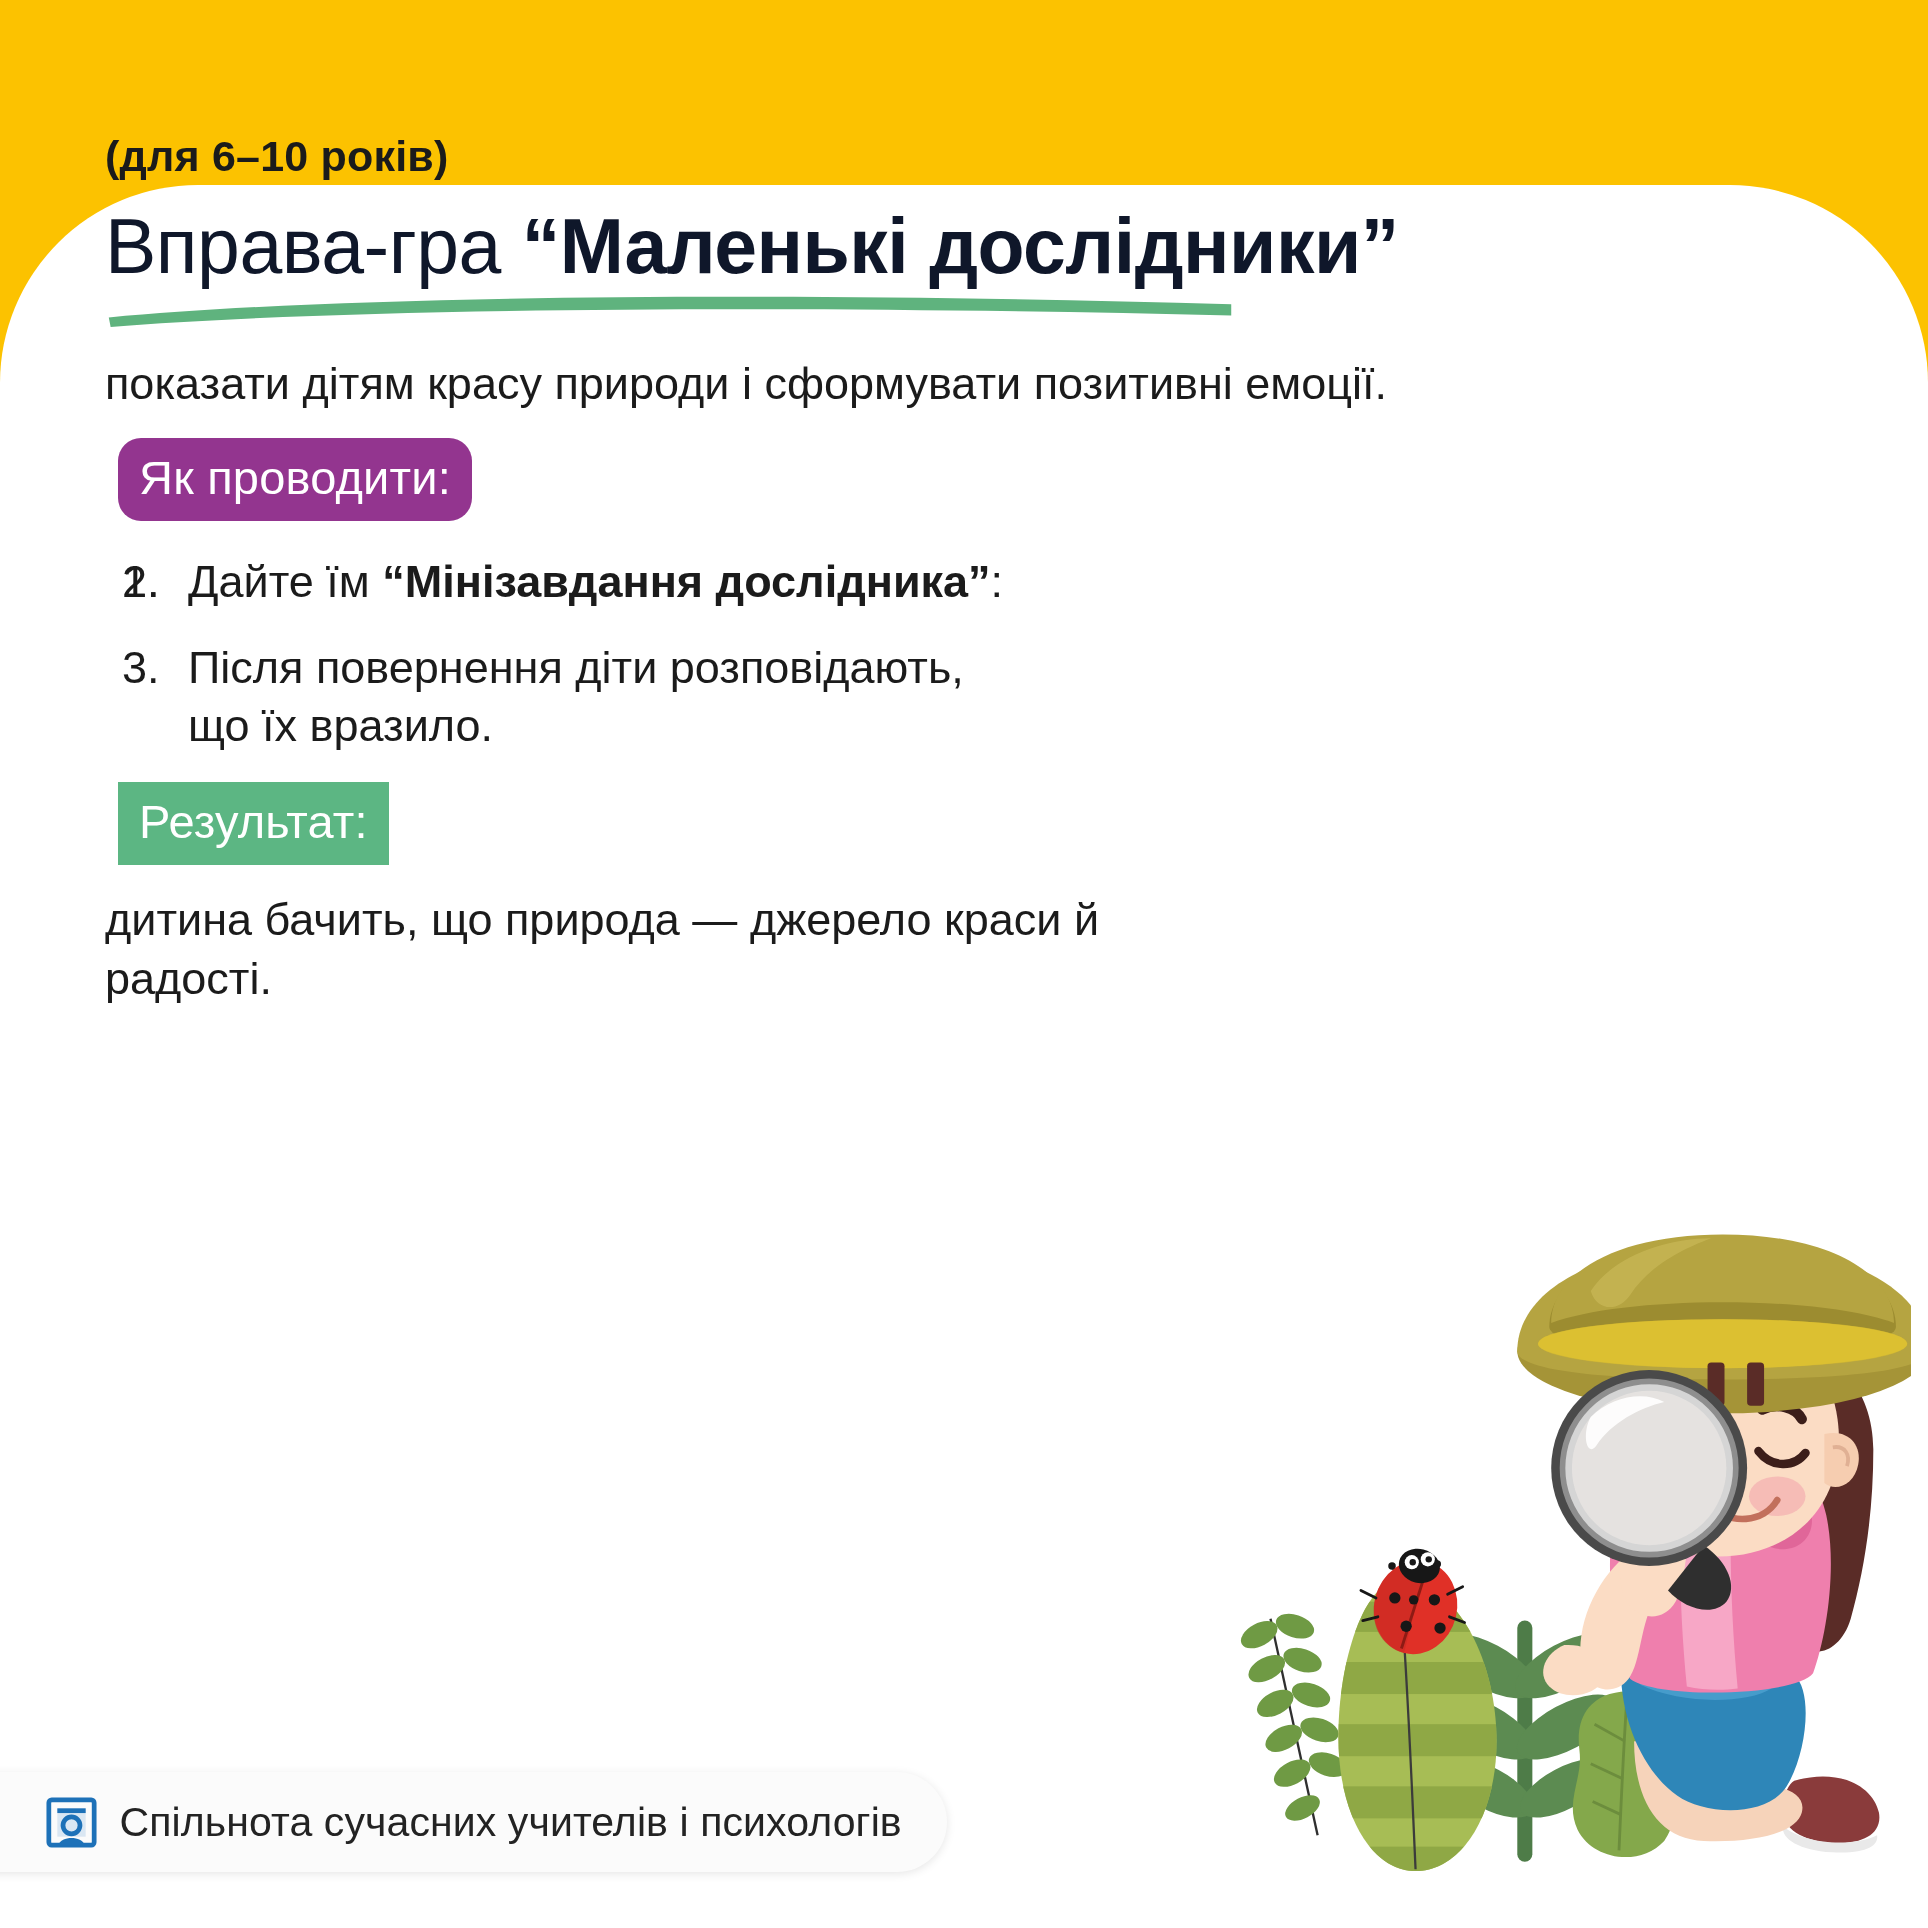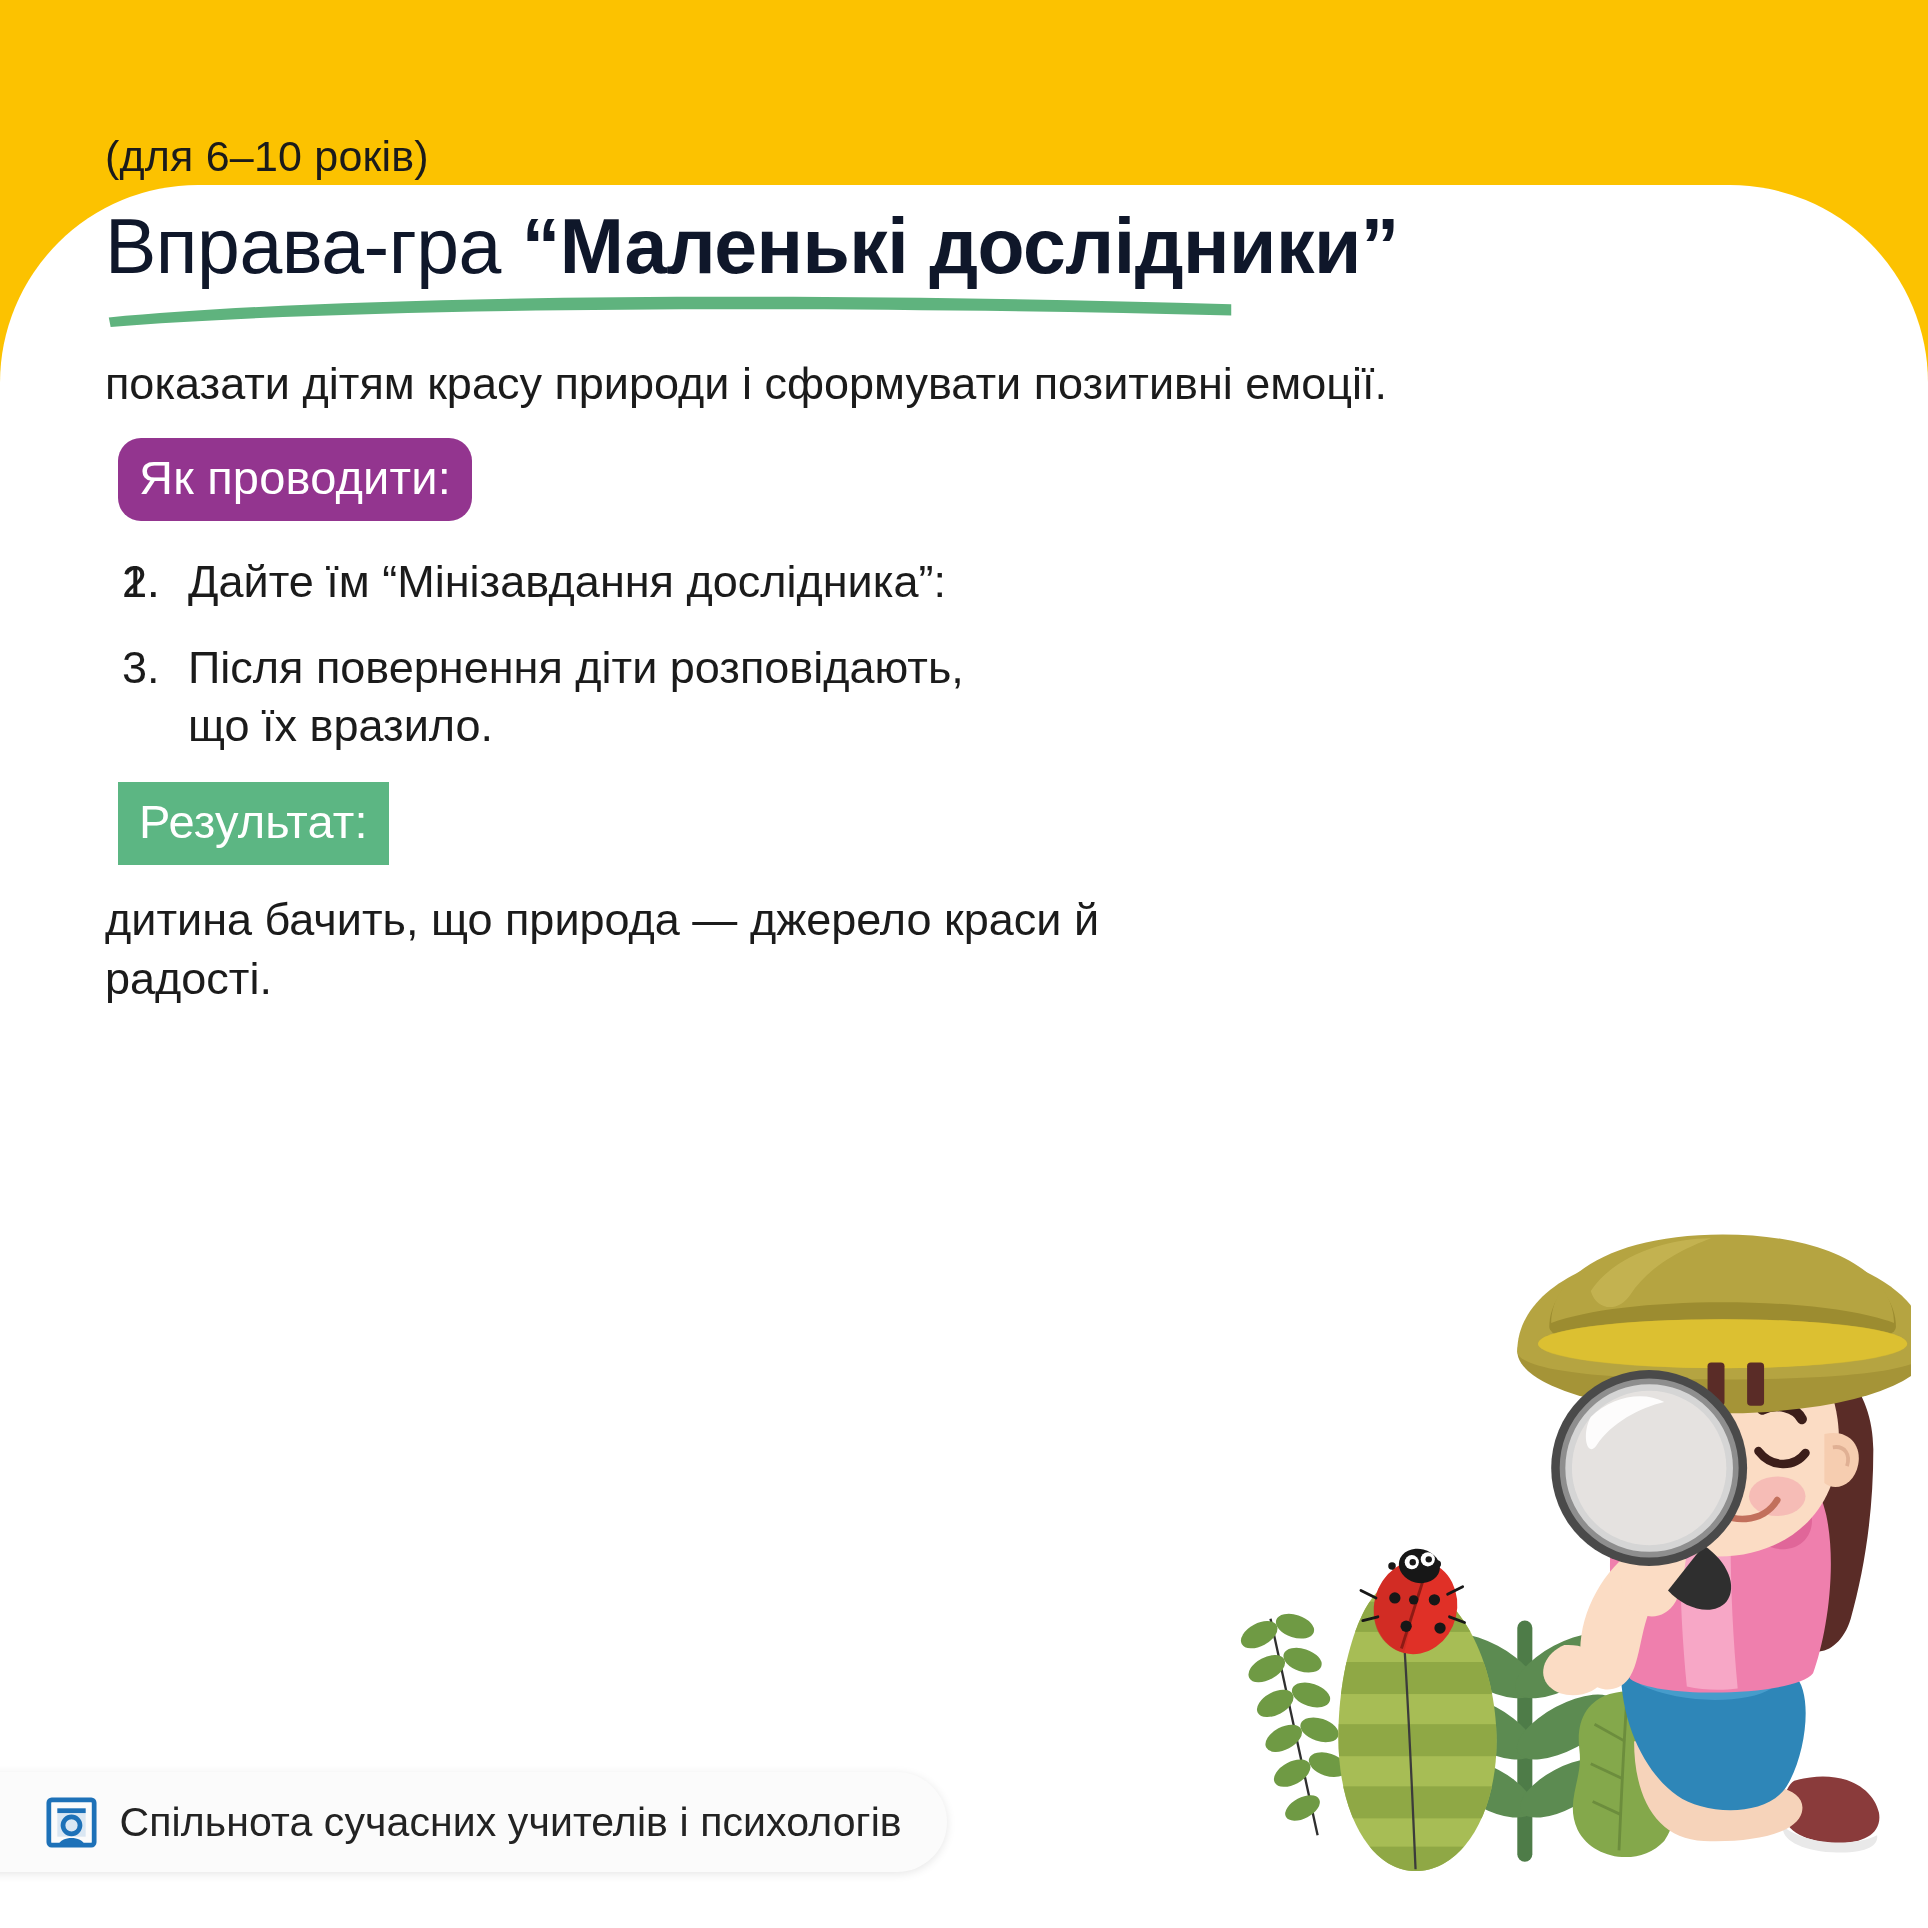--- a/index.html
+++ b/index.html
@@ -41,21 +41,21 @@
     left: 105px;
     top: 132px;
     width: 1525px;
   }
 
   .eyebrow {
     font-size: 43px;
     color: #1b1b1b;
     letter-spacing: 0.2px;
     margin: 0 0 24.5px 0;
-    font-weight: 400;
+    font-weight: 700;
   }
 
   
   .title-wrap { position: relative; width: 1544px; }
   h1.title {
     margin: 0;
     font-size: 77px;
     line-height: 1.04;
     color: #0f172a;
     font-weight: 400;
@@ -113,21 +113,21 @@
   }
   ol.steps > li > .num {
     position: absolute;
     left: 17px;
     top: 0;
     width: 58px;
     text-align: left;
     font-size: 45px;
     color: #1b1b1b;
   }
-  ol.steps > li .bold { font-weight: 400; margin-top: 24px; }
+  ol.steps > li .bold { font-weight: 700; margin-top: 24px; }
 
   ul.subbullets {
     list-style: none;
     margin: 21px 0 3.8px 0;
     padding: 0;
   }
   ul.subbullets > li {
     position: relative;
     padding-left: 47px;
     font-size: 43px;

